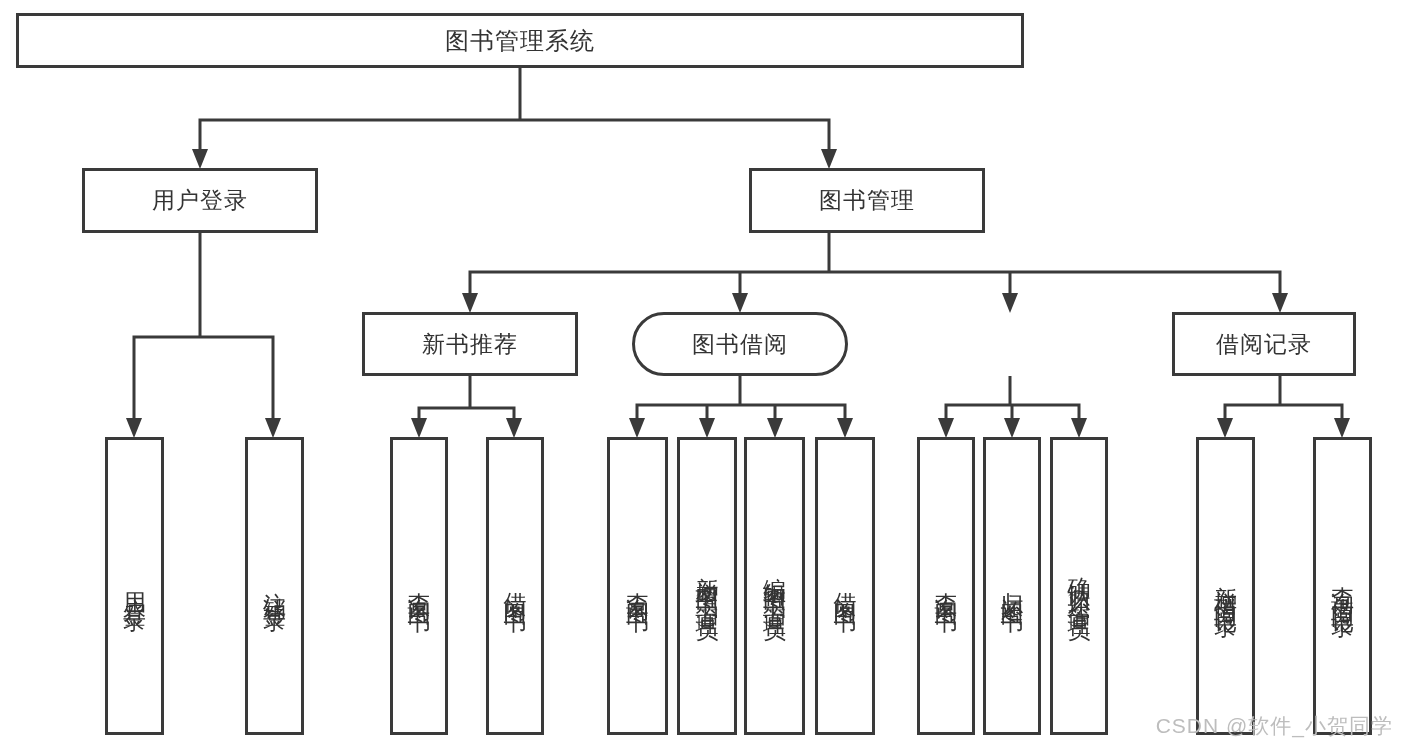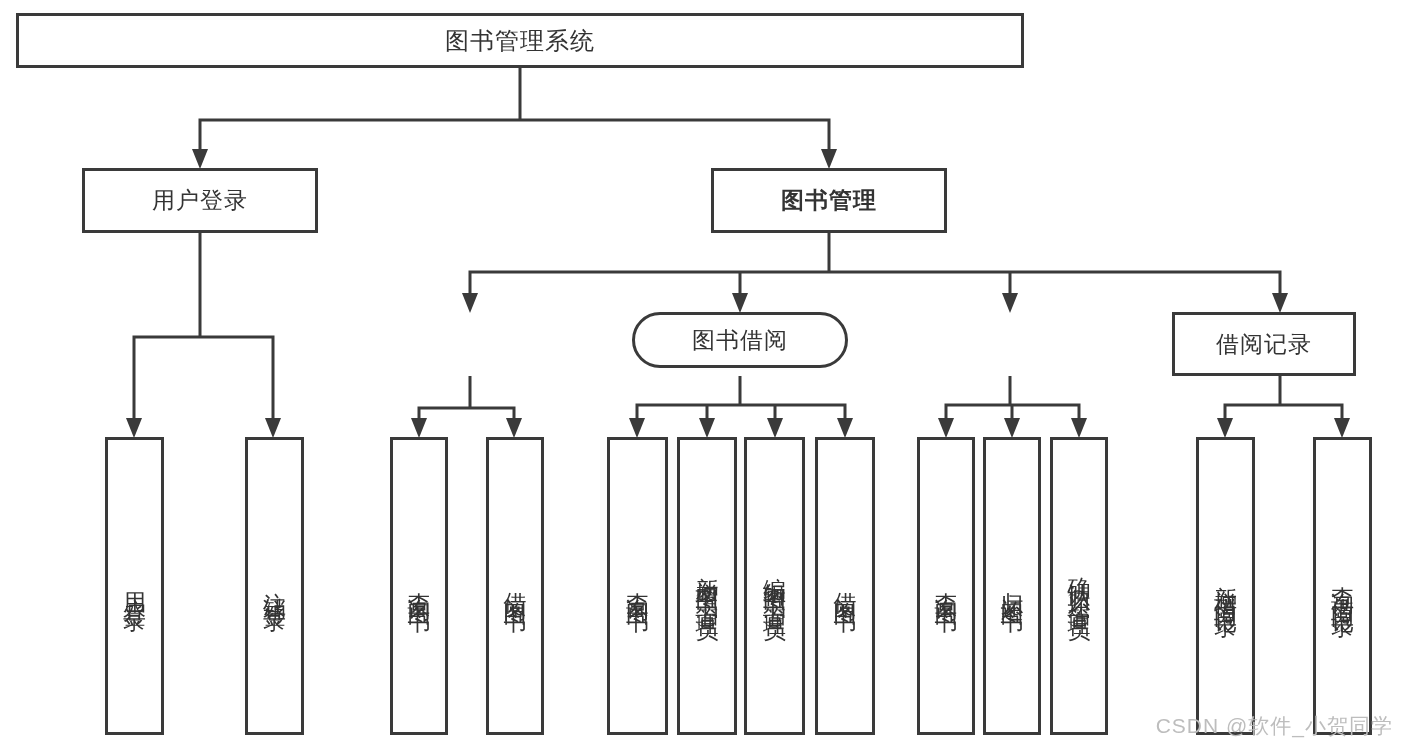--- a/index.html
+++ b/index.html
@@ -74,23 +74,24 @@
       <polygon points="1004,418 1020,418 1012,438"></polygon>
       <polygon points="1071,418 1087,418 1079,438"></polygon>
       <polygon points="1217,418 1233,418 1225,438"></polygon>
       <polygon points="1334,418 1350,418 1342,438"></polygon>
     </g>
   </svg>
 
   <div class="hnode root" style="left:16px;top:13px;width:1008px;height:55px;text-align:center;">图书管理系统</div>
 
   <div class="hnode" style="left:82px;top:168px;width:236px;height:65px;">用户登录</div>
-  <div class="hnode" style="left:711px;top:168px;width:236px;height:65px;font-weight:bold;">图书管理</div>
+  <div class="hnode" style="left:749px;top:168px;width:236px;height:65px;">图书管理</div>
 
-  <div class="hnode" style="left:632px;top:312px;width:216px;height:56px;border-radius:32px;">图书借阅</div>
+  <div class="hnode" style="left:362px;top:312px;width:216px;height:64px;">新书推荐</div>
+  <div class="hnode" style="left:632px;top:312px;width:216px;height:64px;border-radius:32px;">图书借阅</div>
   <div class="hnode" style="left:1172px;top:312px;width:184px;height:64px;">借阅记录</div>
 
   <div class="leaf" style="left:105px;width:59px;">
     <span>用户登录</span>
   </div>
   <div class="leaf" style="left:245px;width:59px;">
     <span>注销登录</span>
   </div>
   <div class="leaf" style="left:390px;width:58px;">
     <span>查询图书</span>

